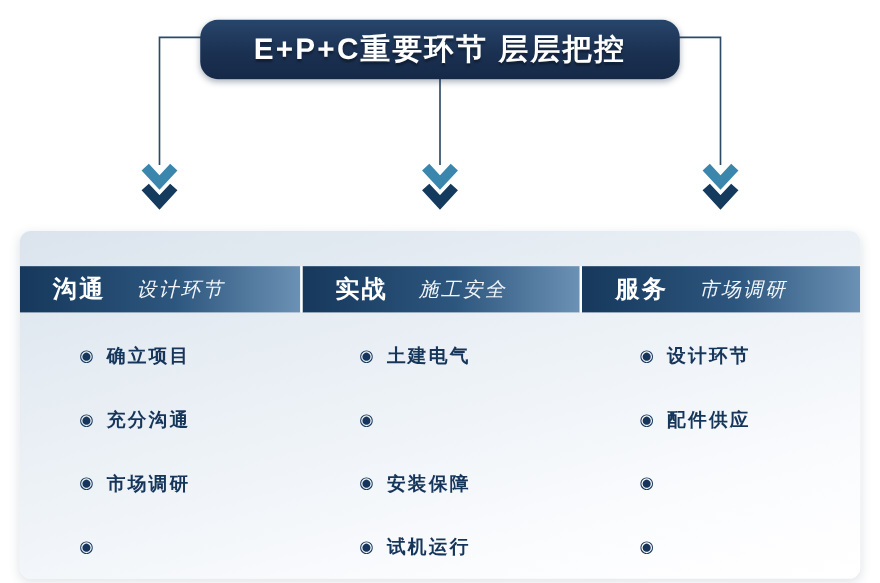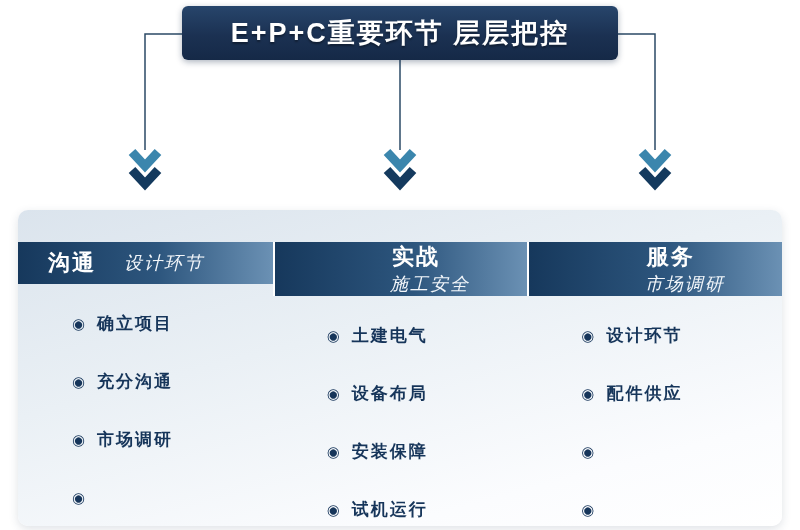--- a/index.html
+++ b/index.html
@@ -13,27 +13,27 @@
     position: relative;
   }
   .stage {
     position: relative;
     width: 800px;
     height: 530px;
   }
   
   .banner {
     position: absolute;
-    top: 6px;
+    top: 18px;
     left: 50%;
     transform: translateX(-50%);
     width: 436px;
     height: 54px;
     background: linear-gradient(180deg, #27456b 0%, #1b3152 55%, #152947 100%);
-    border-radius: 6px;
+    border-radius: 16px;
     display: flex;
     align-items: center;
     justify-content: center;
     box-shadow: 0 2px 6px rgba(20, 40, 70, 0.35);
     z-index: 3;
   }
   .banner-title {
     color: #ffffff;
     font-size: 27px;
     font-weight: 700;
@@ -77,21 +77,20 @@
   .col-header {
     height: 58px;
     background: linear-gradient(90deg, #16385c 0%, #2d567e 55%, #6b91b4 100%);
     display: flex;
     align-items: center;
     padding-left: 30px;
     box-sizing: border-box;
   }
   .col:nth-child(n+2) .col-header {
     border-left: 2px solid #ffffff;
-    flex-direction: column;
   }
   .h-title {
     color: #ffffff;
     font-size: 22px;
     font-weight: 700;
     letter-spacing: 2px;
   }
   .h-sub {
     color: #f2f6fa;
     font-size: 18px;
@@ -189,21 +188,20 @@
           <span class="h-title">实战</span>
           <span class="h-sub">施工安全</span>
         </div>
         <div class="col-body">
           <div class="row">
             <span class="bullet">◉</span>
             <span class="row-text">土建电气</span>
           </div>
           <div class="row">
             <span class="bullet">◉</span>
-            <span class="row-text">设备布局</span>
           </div>
           <div class="row">
             <span class="bullet">◉</span>
             <span class="row-text">安装保障</span>
           </div>
           <div class="row">
             <span class="bullet">◉</span>
             <span class="row-text">试机运行</span>
           </div>
         </div>

